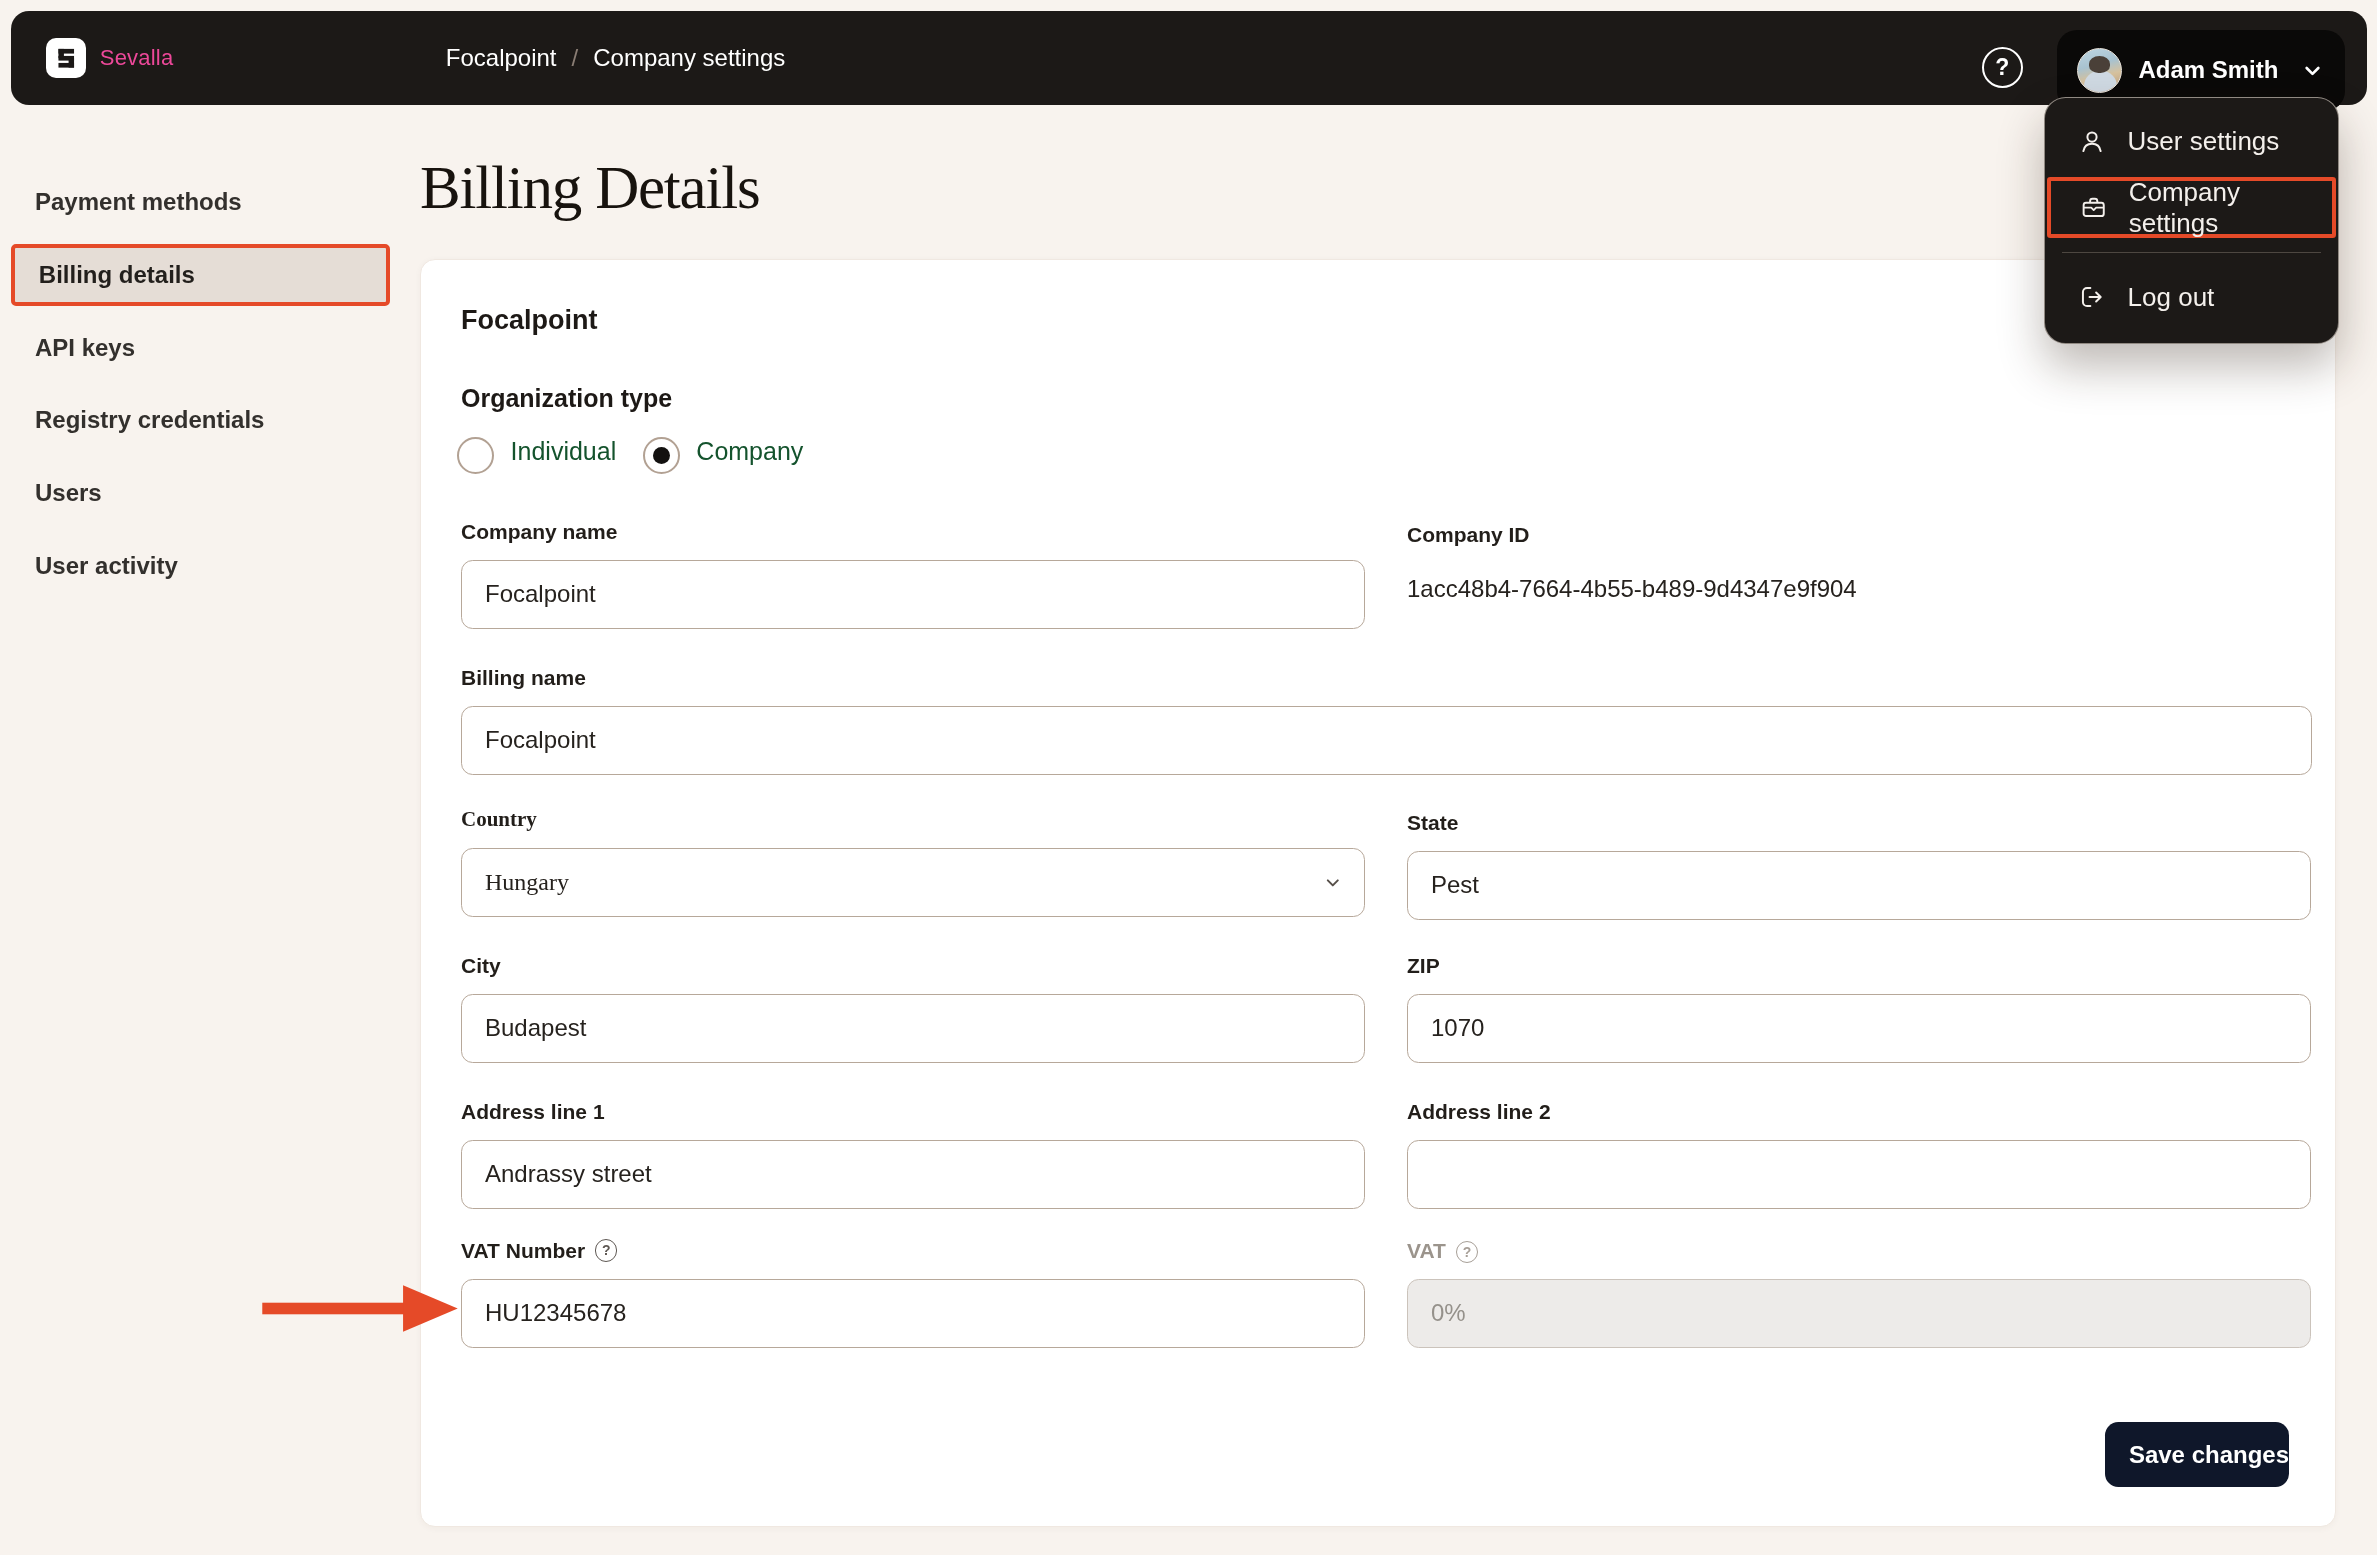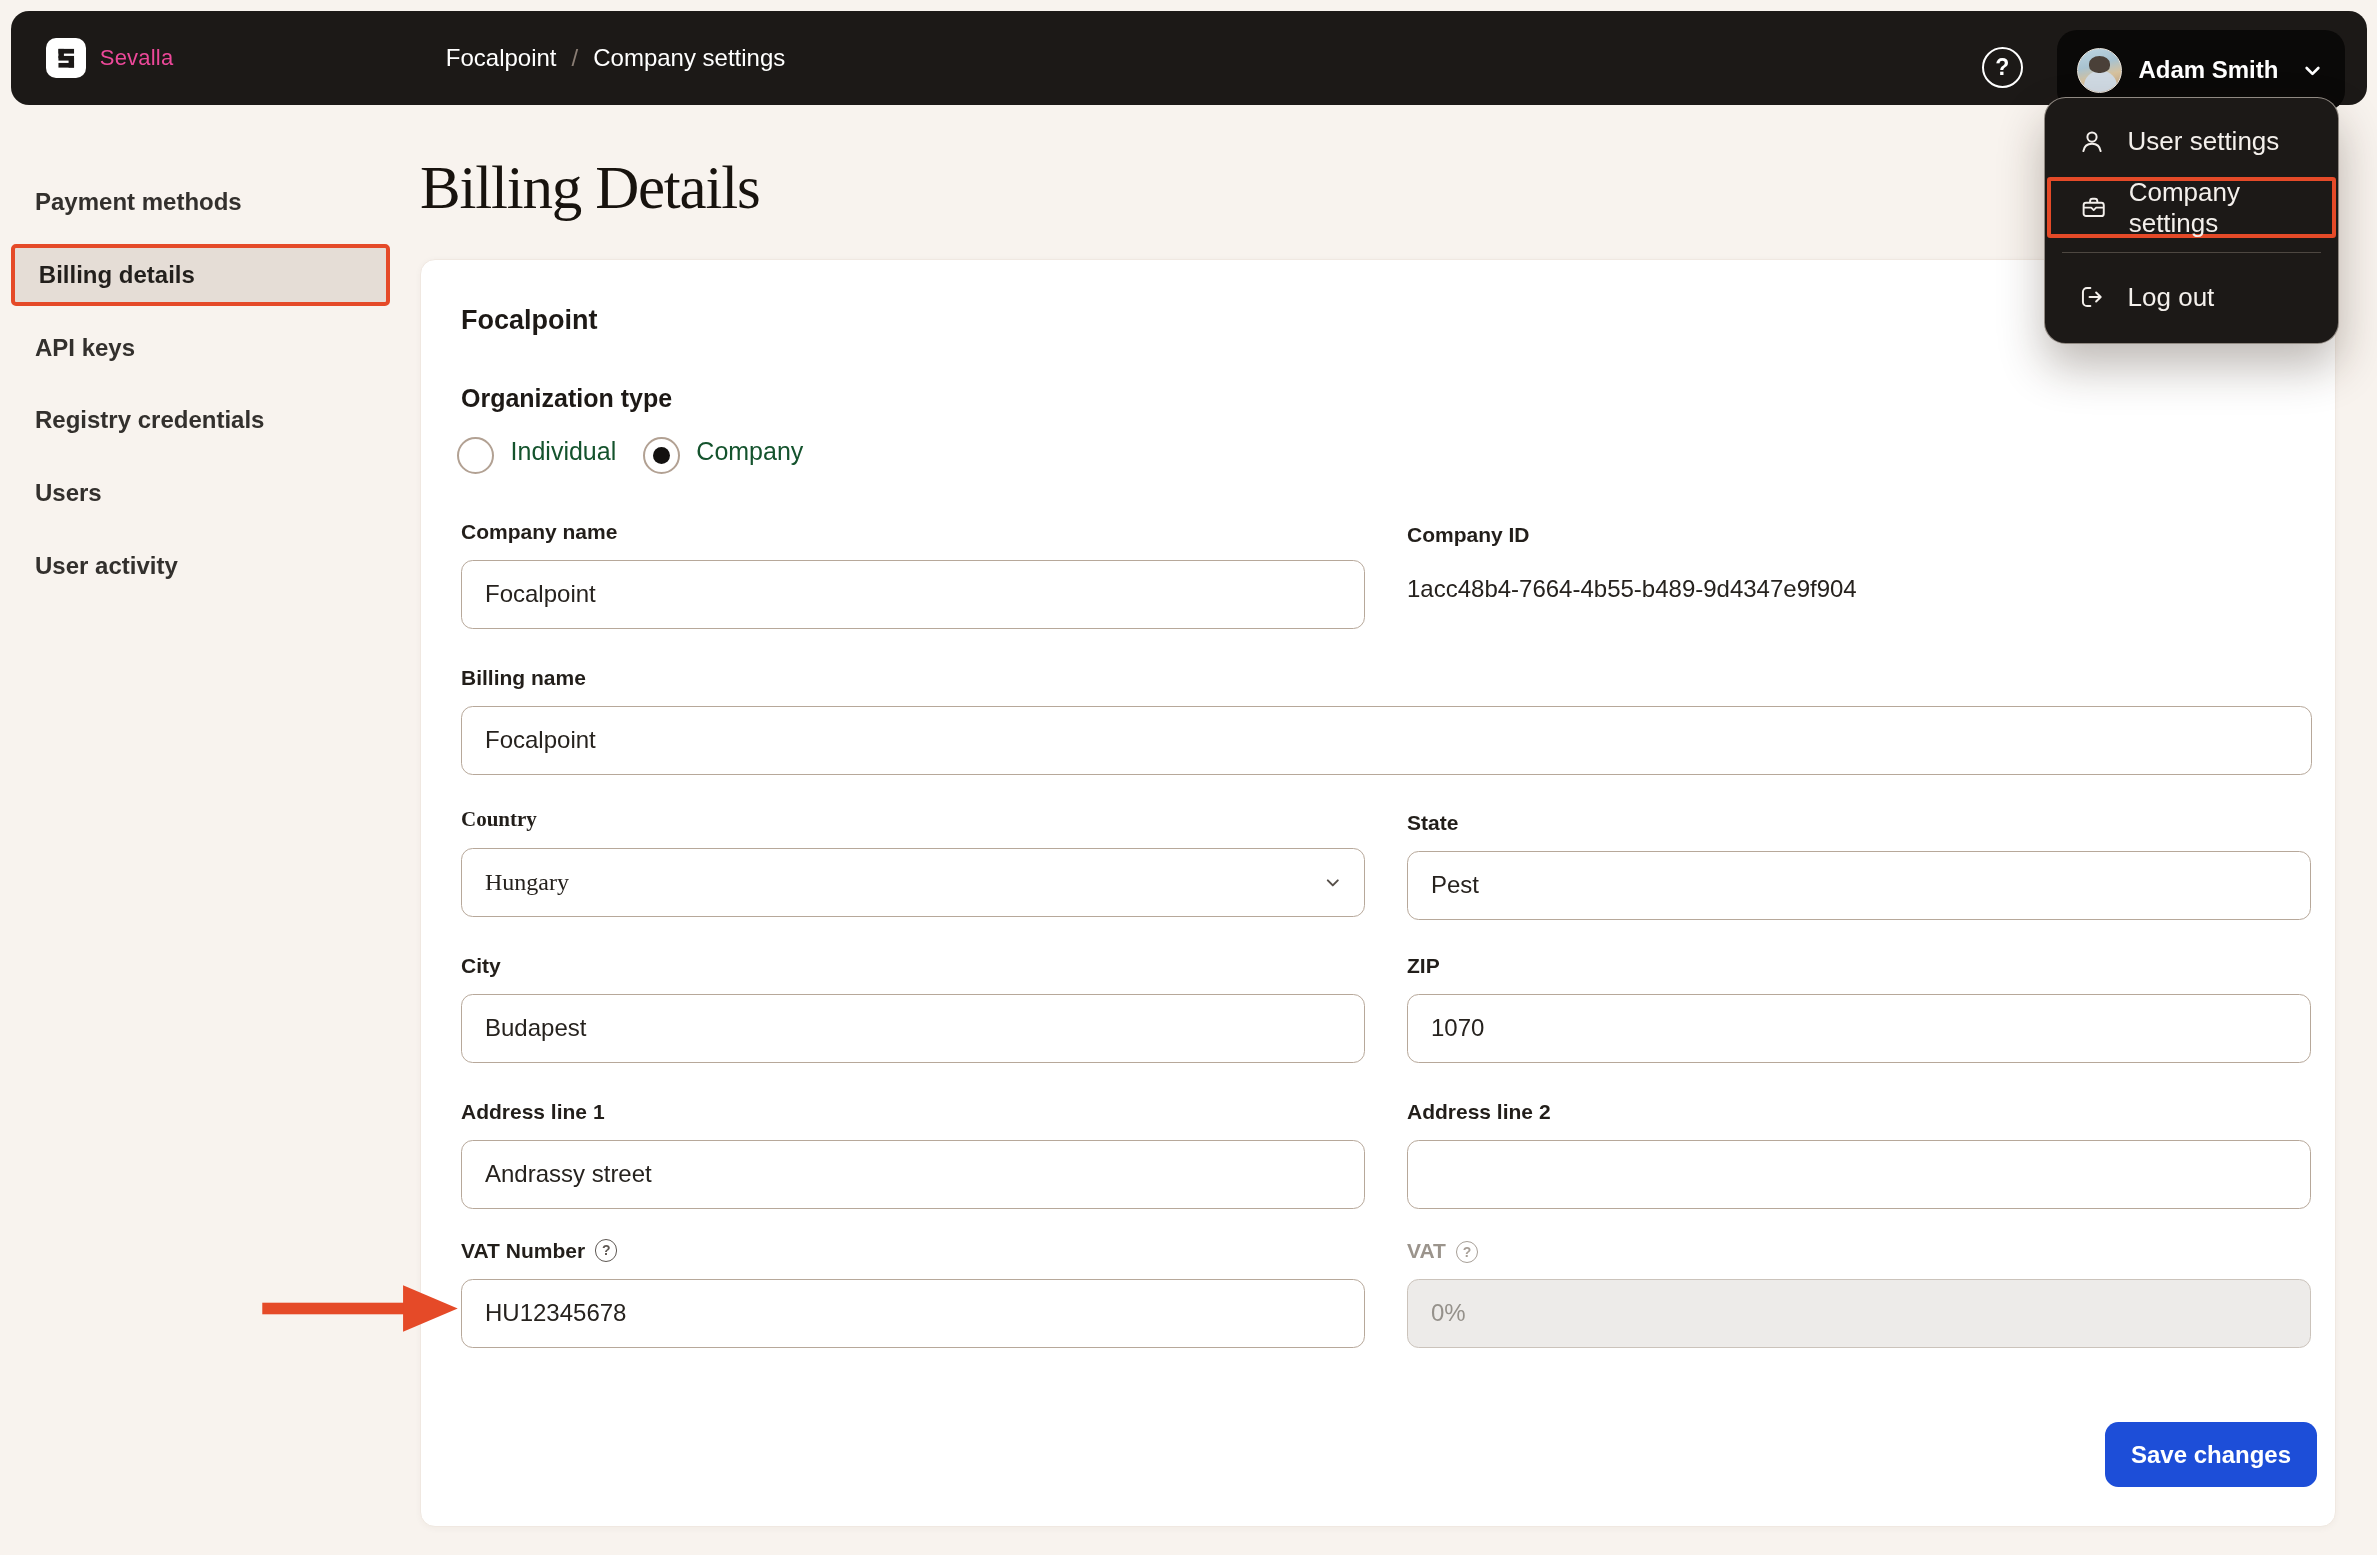--- a/index.html
+++ b/index.html
@@ -111,23 +111,23 @@
   .selectwrap .caret{ position:absolute; right:21.6px; top:50%; transform:translateY(-46%); }
   .id-value{ margin-top:28px; font-size:24px; color:#26221e; }
   .muted .flabel{ color:#9b948c;align-items:flex-end; }
   .qmark{
     width:22.4px; height:22.4px; border:1.7px solid currentColor; border-radius:50%;
     display:inline-grid; place-items:center; font-size:14px; font-weight:700; line-height:1;
   }
   .q-dark{ color:#5e5853; }
   .q-light{ color:#a79f97; }
   .save{
-    position:absolute; left:1684px; top:1162px; width:212px; height:65px;
-    background:#1d4ed8; color:#fff; border:0; border-radius:13.3px;
-    font-family:inherit; font-size:24px; font-weight:600; cursor:pointer;
+    position:absolute; left:1684px; top:1162px; width:184px; height:65px;
+    background:#0f172a; color:#fff; border:0; border-radius:13.3px;
+    font-family:inherit; font-size:24px; font-weight:600; cursor:pointer;text-align:right;
   }
   .anno-arrow{ position:absolute; left:262px; top:1282px; z-index:5; }
   svg{ display:block; }
 </style>
 </head>
 <body>
 
 <div class="stage">
 
   <header class="topbar">

